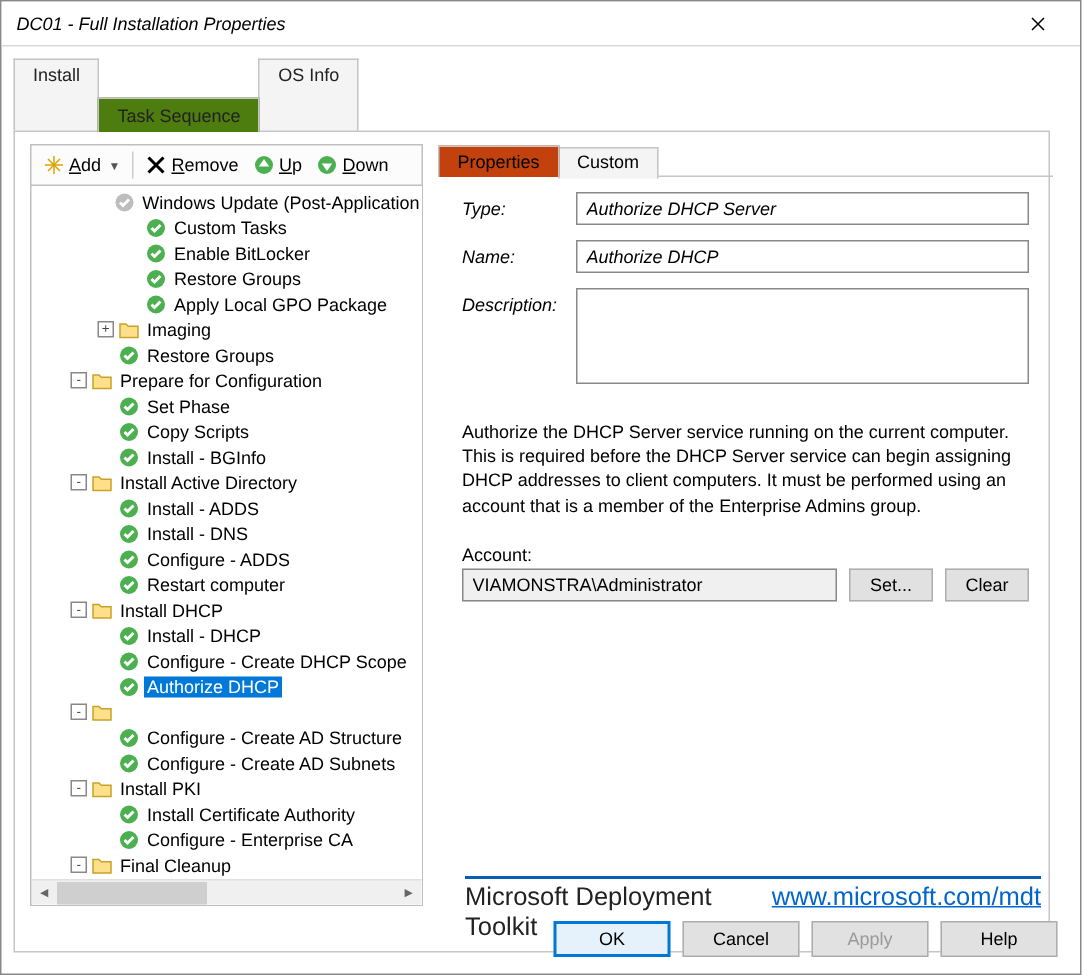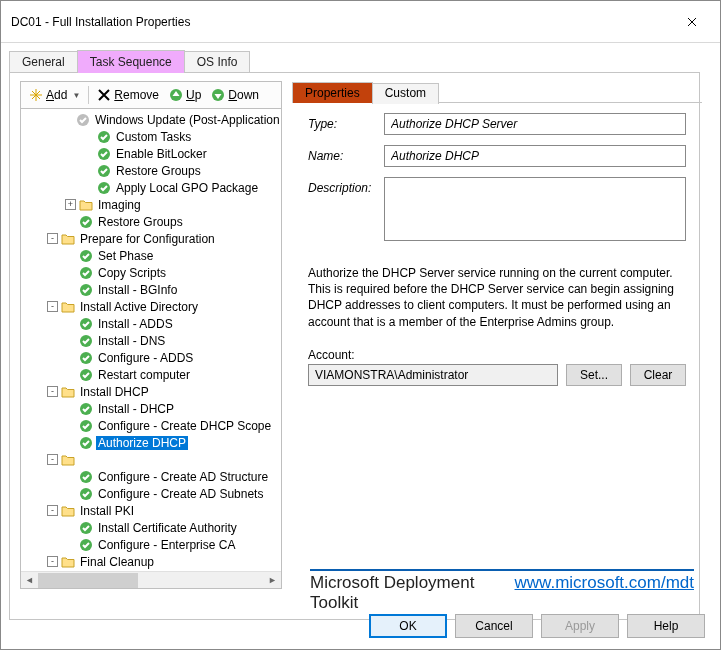--- a/index.html
+++ b/index.html
@@ -9,26 +9,27 @@
     font-size: 12px;
     background: #fff;
     color: #000;
     width: 721px;
     height: 650px;
     overflow: hidden;
     border: 1px solid #888;
   }
   
   .titlebar {
-    height: 42px;
+    height: 30px;
     display: flex;
     align-items: center;
     padding: 0 8px 0 10px;
     border-bottom: 1px solid #d9d9d9;
     background: #fff;
+    font-style: italic;
   }
   .titlebar .title { flex: 1; }
   .titlebar .close-btn {
     width: 40px; height: 28px;
     display: flex; align-items: center; justify-content: center;
     font-size: 14px;
   }
   
   .outer-tabs {
     display: flex;
@@ -38,21 +39,21 @@
     padding: 4px 12px;
     border: 1px solid #c5c5c5;
     border-bottom: none;
     background: #fff;
     margin-right: -1px;
     position: relative;
     top: 1px;
     color: #222;
   }
   .outer-tab.inactive { background: #f4f4f4; top: 2px; padding-top:3px; padding-bottom:3px;}
-  .outer-tab.active { background: #f0abfc; z-index: 2; }
+  .outer-tab.active { background: #4d7c0f; z-index: 2; margin-top: 27px; }
   .outer-tabpanel {
     border: 1px solid #c5c5c5;
     margin: 0 20px 8px 8px;
     height: 548px;
     background: #fff;
     position: relative;
   }
   
   .leftpane {
     position: absolute;
@@ -204,21 +205,21 @@
 <div class="titlebar">
   <span class="title">DC01 - Full Installation Properties</span>
   <div class="close-btn">
     <svg width="10" height="10" viewBox="0 0 10 10">
         <path d="M1 1 L9 9 M9 1 L1 9" stroke="#000" stroke-width="1"></path>
       </svg>
   </div>
 </div>
 
 <div class="outer-tabs">
-  <div class="outer-tab inactive">General</div>
+  <div class="outer-tab inactive">Install</div>
   <div class="outer-tab active">Task Sequence</div>
   <div class="outer-tab inactive">OS Info</div>
 </div>
 
 <div class="outer-tabpanel">
 
   <div class="leftpane">
     <div class="toolbar">
       <div class="tbtn">
         <span class="icon-add">

